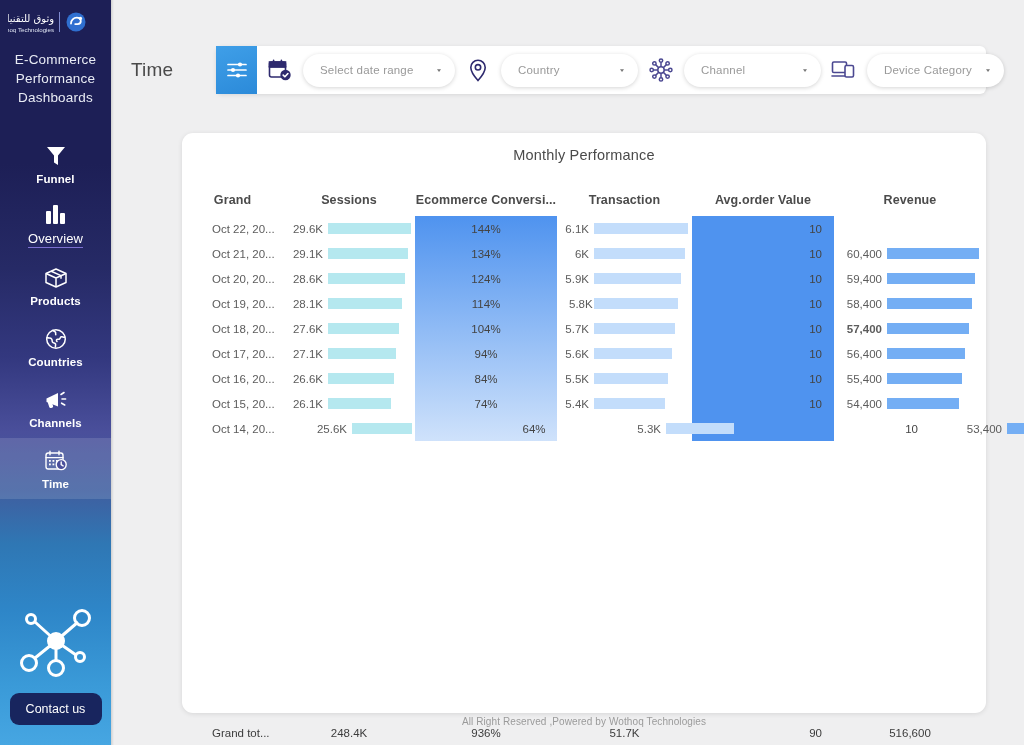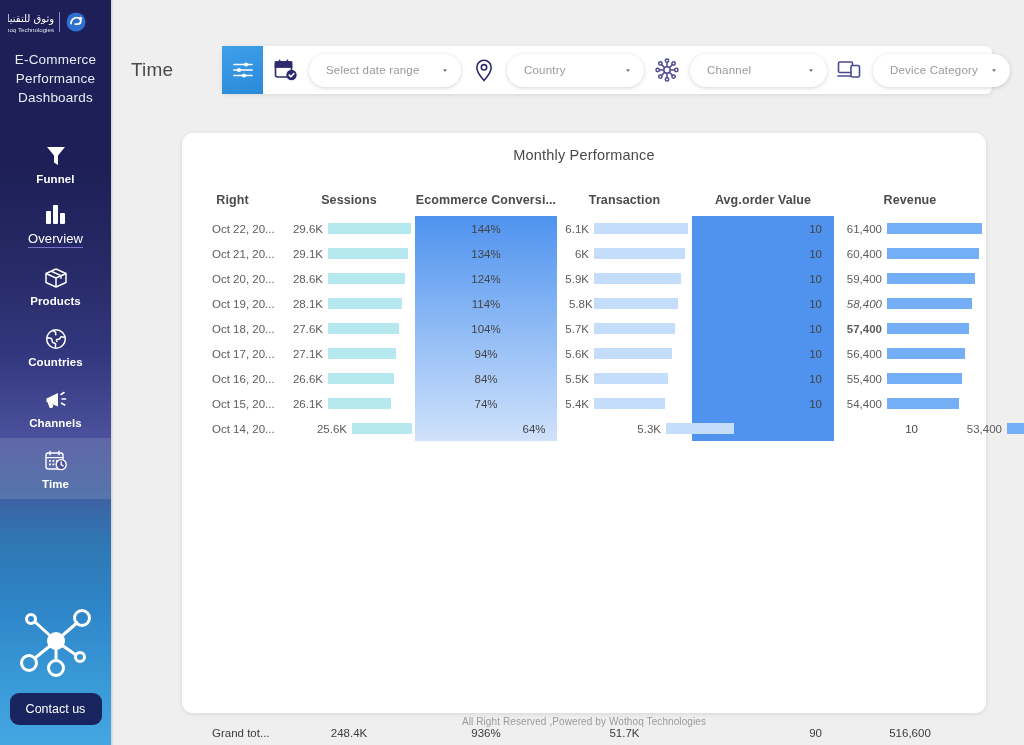--- a/index.html
+++ b/index.html
@@ -52,21 +52,21 @@
   }
 
   
   #page-title {
     position: absolute; left: 131px; top: 59px;
     font-size: 19px; color: #4a4a4a; font-weight: 400; letter-spacing: .2px;
   }
 
   
   #filterbar {
-    position: absolute; left: 222px; top: 46px; width: 770px; height: 48px;
+    position: absolute; left: 216px; top: 46px; width: 770px; height: 48px;
     background: #fff; border-radius: 6px;
     box-shadow: 0 1px 4px rgba(0,0,0,.10);
     display: flex; align-items: center;
   }
   .filter-toggle {
     width: 41px; height: 48px; flex: 0 0 41px; cursor: pointer;
     background: linear-gradient(160deg, #3f9fe8 0%, #2b8ad9 100%);
     display:flex; align-items:center; justify-content:center;
   }
   .filter-group { display: flex; align-items: center; height: 48px; }
@@ -327,21 +327,21 @@
       </div>
     </div>
 
   </div>
 
   <div id="card">
     <div class="card-title">Monthly Performance</div>
 
     <div id="table">
       <div class="thead">
-        <div class="th c-date">Right</div>
+        <div class="th c-date">Grand</div>
         <div class="th c-sess">Sessions</div>
         <div class="th c-conv">Ecommerce Conversi...</div>
         <div class="th c-tran">Transaction</div>
         <div class="th c-aov">Avg.order Value</div>
         <div class="th c-rev">Revenue</div>
       </div>
 
       <div class="rows" id="rows">
           <div class="heatcol" style="left: 510px; width: 142px; height: 225px; z-index: 0; background: rgb(79, 147, 239);"></div>
           <div class="heatcol" style="left: 233px; width: 142px; height: 225px; z-index: 0; background: linear-gradient(rgb(79, 147, 239) 0%, rgb(207, 226, 251) 100%);"></div>
@@ -354,26 +354,20 @@
               </div>
             </div>
             <div class="heat-cell c c-conv">144%</div>
             <div class="cell num-bar c-tran">
               <span class="val" style="width: 32px;">6.1K</span>
               <div class="barwrap">
                 <div class="bar" style="width: 100%; background: rgb(195, 221, 251);"></div>
               </div>
             </div>
             <div class="heat-cell r c-aov">10</div>
-            <div class="cell num-bar c-rev">
-              <span class="val" style="width: 48px;">61,400</span>
-              <div class="barwrap">
-                <div class="bar" style="width: 100%; background: rgb(116, 174, 244);"></div>
-              </div>
-            </div>
           </div>
           <div class="tr" style="position: relative; z-index: 1;">
             <div class="cell date c-date">Oct 21, 20...</div>
             <div class="cell num-bar c-sess">
               <span class="val" style="width: 40px;">29.1K</span>
               <div class="barwrap">
                 <div class="bar" style="width: 96.5%; background: rgb(181, 232, 239);"></div>
               </div>
             </div>
             <div class="heat-cell c c-conv">134%</div>
@@ -424,21 +418,21 @@
             </div>
             <div class="heat-cell c c-conv">114%</div>
             <div class="cell num-bar c-tran">
               <span class="val" style="width: 32px; padding-left: 12px;">5.8K</span>
               <div class="barwrap">
                 <div class="bar" style="width: 89.5%; background: rgb(195, 221, 251);"></div>
               </div>
             </div>
             <div class="heat-cell r c-aov">10</div>
             <div class="cell num-bar c-rev">
-              <span class="val" style="width: 48px; font-style: italic;">58,400</span>
+              <span class="val" style="width: 48px;">58,400</span>
               <div class="barwrap">
                 <div class="bar" style="width: 89.5%; background: rgb(116, 174, 244);"></div>
               </div>
             </div>
           </div>
           <div class="tr" style="position: relative; z-index: 1;">
             <div class="cell date c-date">Oct 18, 20...</div>
             <div class="cell num-bar c-sess">
               <span class="val" style="width: 40px;">27.6K</span>
               <div class="barwrap">

